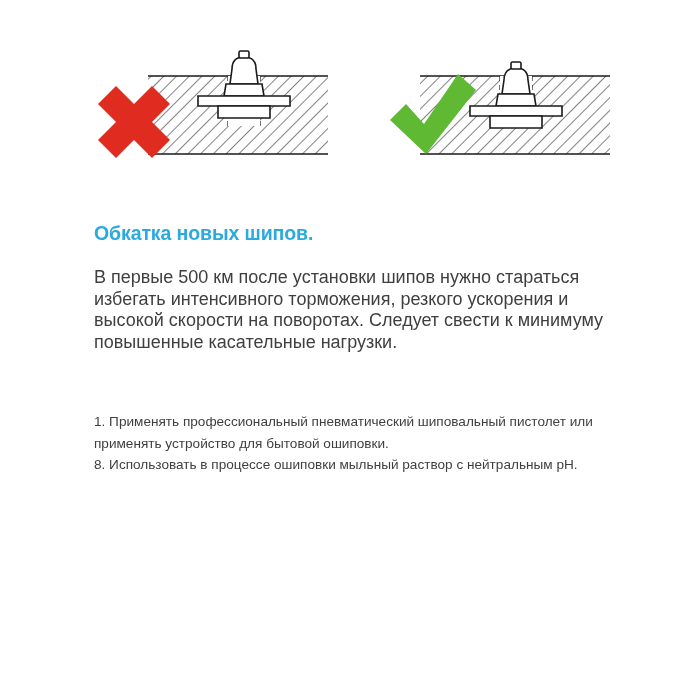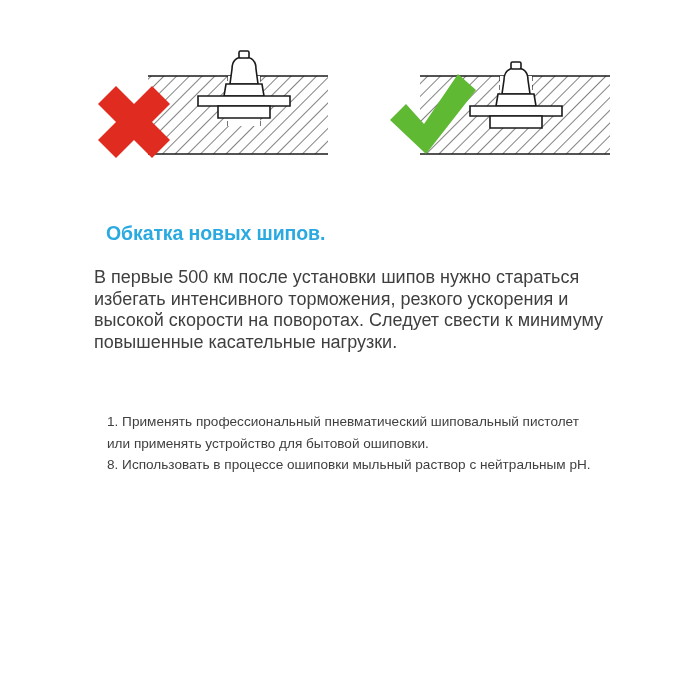--- a/index.html
+++ b/index.html
@@ -45,39 +45,39 @@
     position: absolute;
     left: 94px;
     top: 222px;
     width: 516px;
   }
 
   h2.heading {
     font-size: 19.5px;
     font-weight: bold;
     color: #2aaae1;
-    margin: 0 0 22px 12px;
+    margin: 0 0 22px 0;
     letter-spacing: -0.1px;
   }
   .section-2 h2.heading {
     margin-bottom: 24px;
   }
 
   p.para {
     font-size: 18px;
     line-height: 21.5px;
     margin: 0;
     color: #3f3f3f;
   }
 
   .section-1 { margin-bottom: 58px; }
 
   ol.steps {
     list-style: none;
-    margin: 13px;
+    margin: 0;
     padding: 0;
   }
   ol.steps li {
     font-size: 13.6px;
     line-height: 21.5px;
     color: #3f3f3f;
     margin: 0;
   }
 </style>
 </head>

